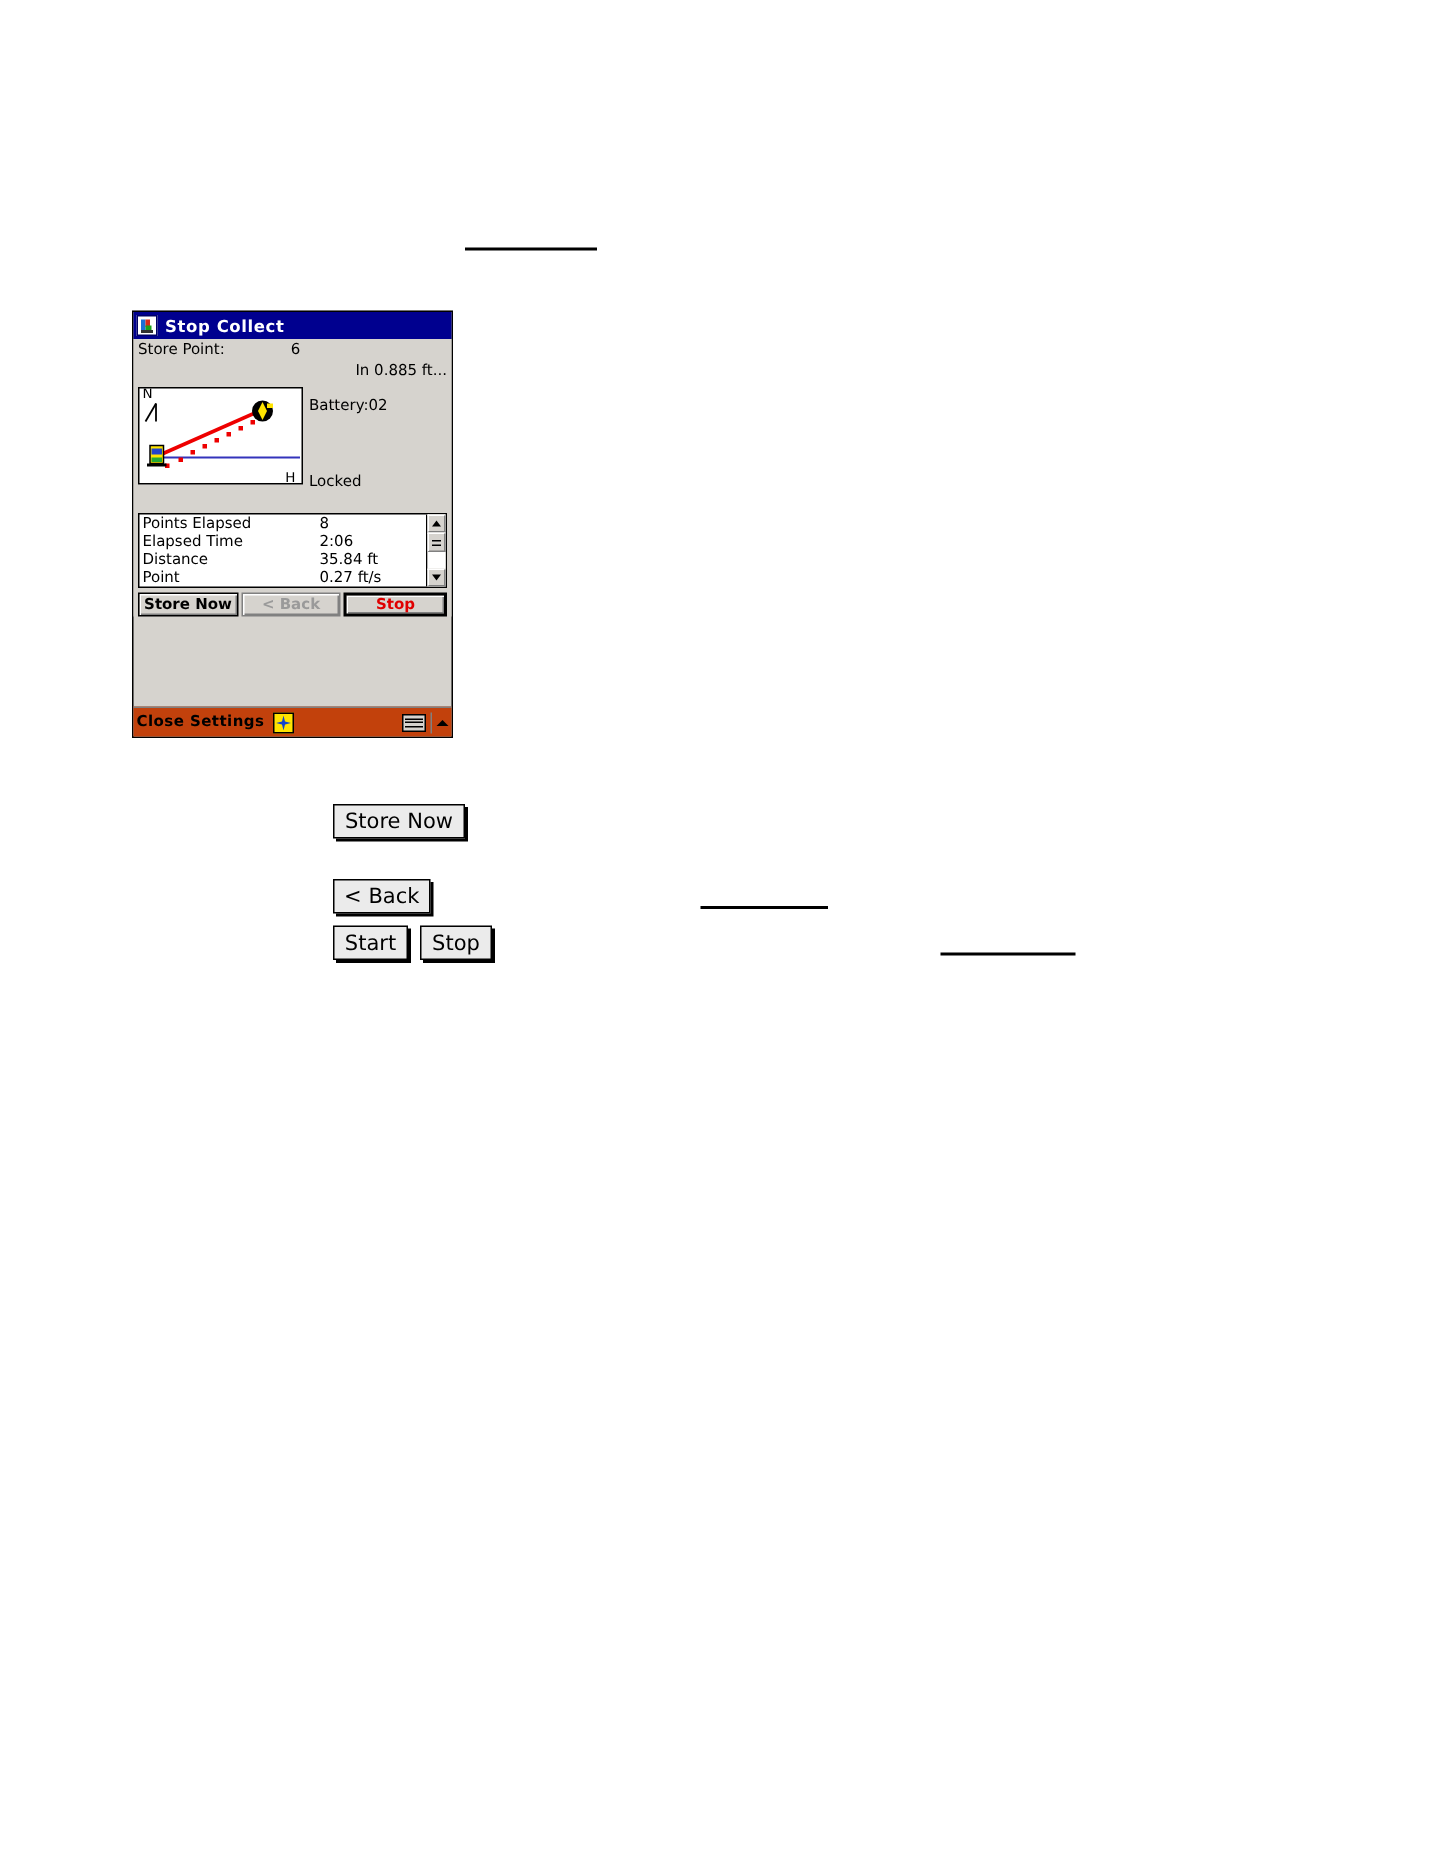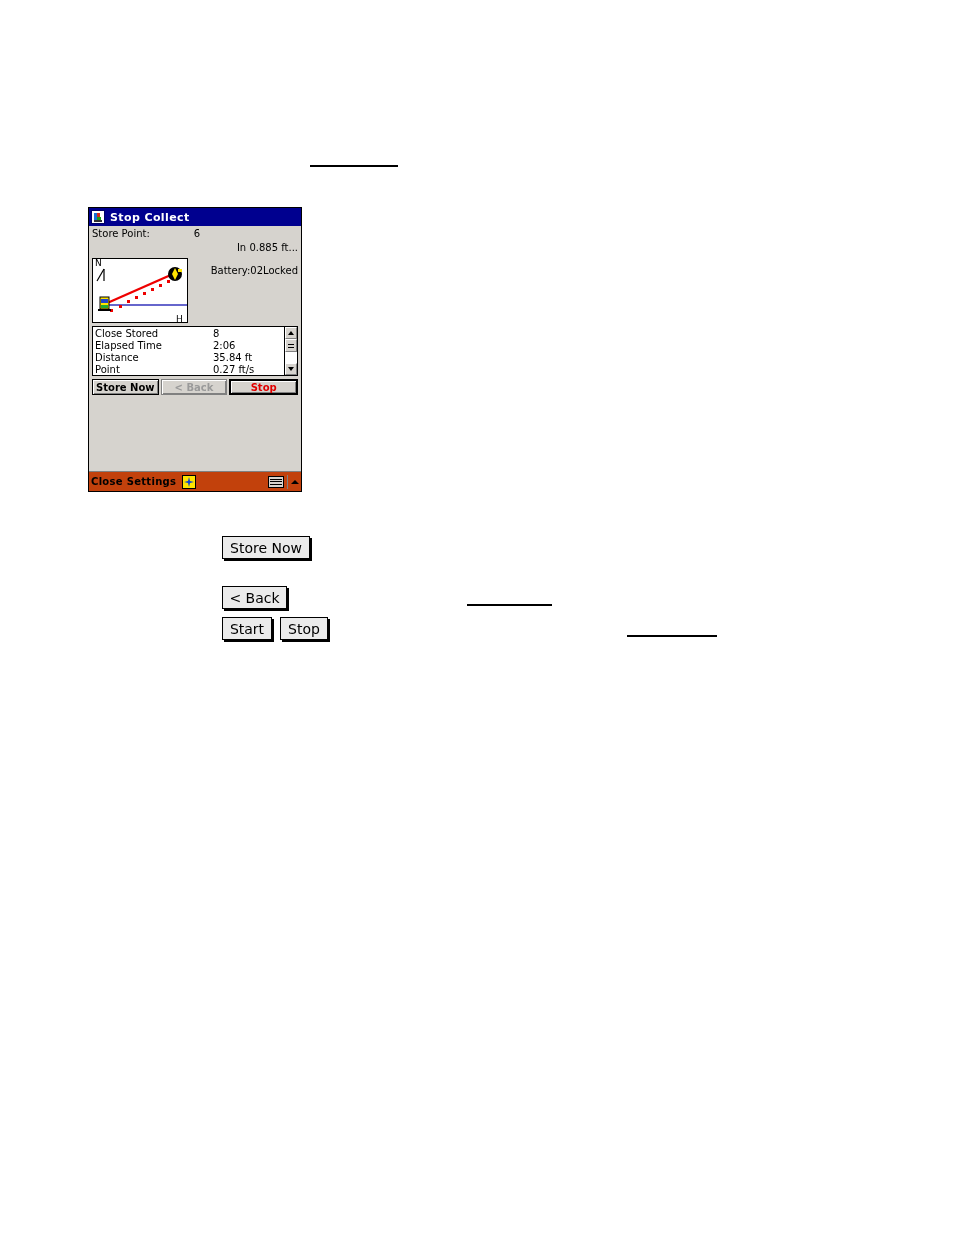--- a/index.html
+++ b/index.html
@@ -126,24 +126,26 @@
     left: 3px; top: 9px;
     width: 10px; height: 14px;
   }
   .h-label {
     position: absolute;
     right: 4px; bottom: -2px;
     font-size: 9px;
     color: #000000;
   }
   .status-col {
-    margin-left: 23px;
-    display: flex;
+    margin-left: 4px;
+    display: flex;
+    flex-direction: column;
     justify-content: flex-start;
     padding-top: 7px;
+    gap: 28px;
   }
   .status-col div {
     font-size: 10px;
     color: #000000;
     margin-bottom: 12px;
     line-height: 11px;
   }
 
   
   .stats-wrap {
@@ -419,21 +421,21 @@
 
       <div class="status-col">
         <div>Battery:02</div>
         <div>Locked</div>
       </div>
     </div>
 
     <div class="stats-wrap">
       <div class="stats-list">
         <div class="stat-row">
-          <span class="stat-name">Close Stored</span>
+          <span class="stat-name">Points Elapsed</span>
           <span class="stat-val">8</span>
         </div>
         <div class="stat-row">
           <span class="stat-name">Elapsed Time</span>
           <span class="stat-val">2:06</span>
         </div>
         <div class="stat-row">
           <span class="stat-name">Distance</span>
           <span class="stat-val">35.84 ft</span>
         </div>

